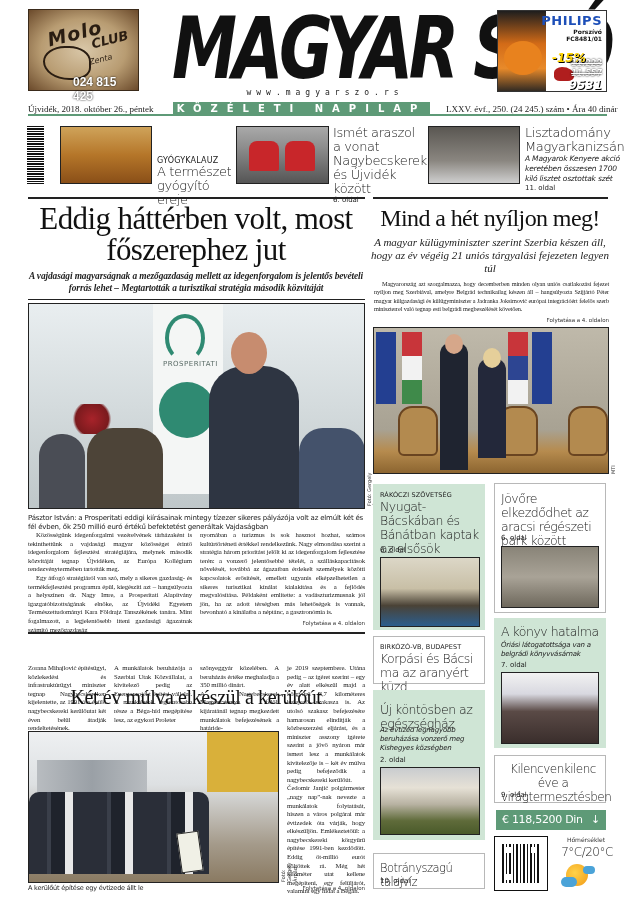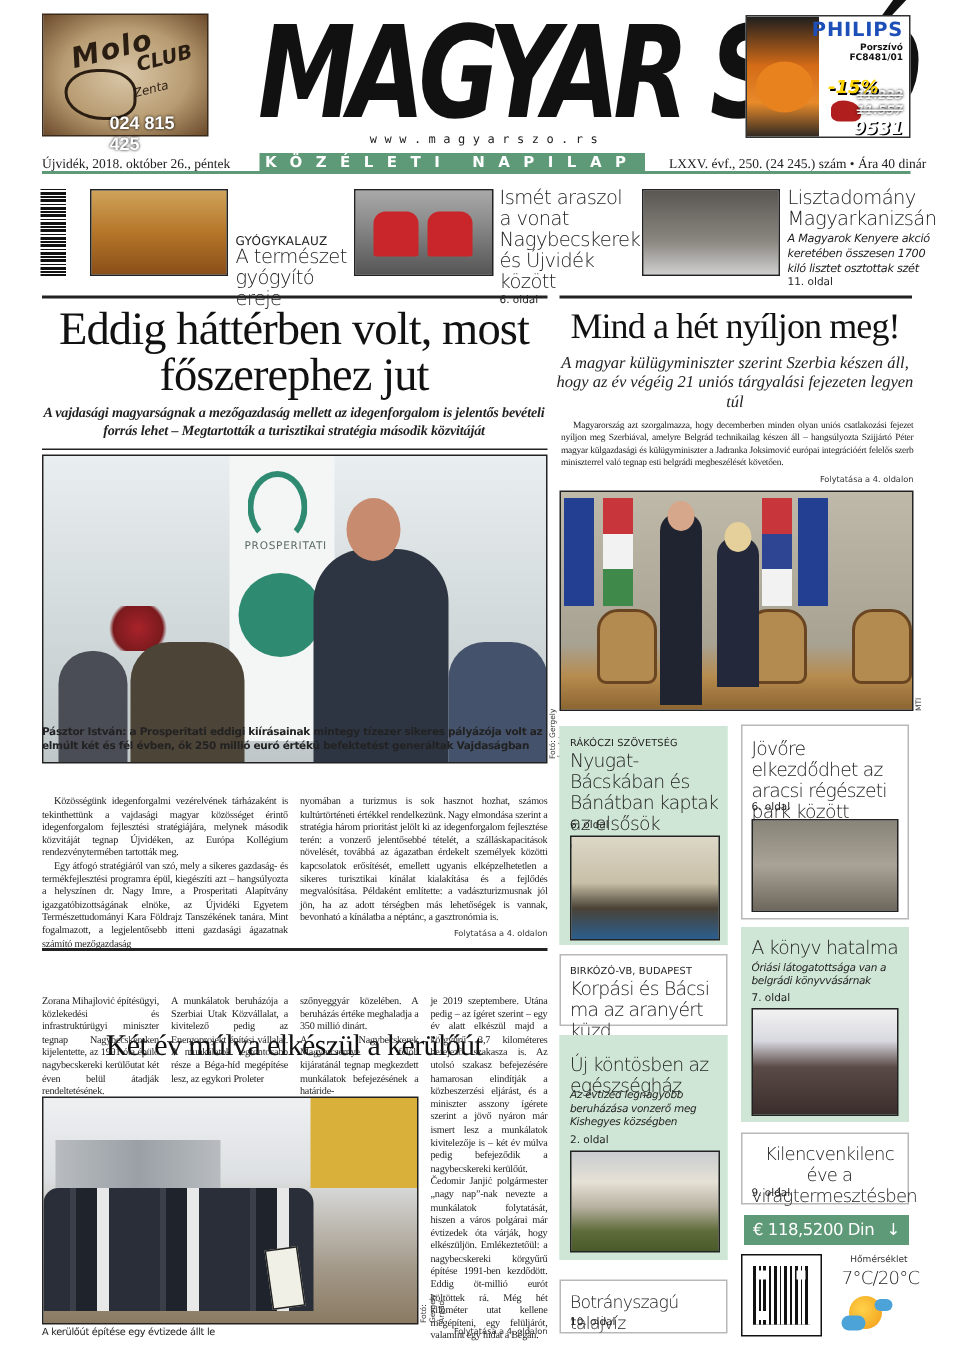--- a/index.html
+++ b/index.html
@@ -193,21 +193,21 @@
   <div class="c2"></div>
   <div class="flowers"></div>
   <div class="p1"></div>
   <div class="p2"></div>
   <div class="man"></div>
   <div class="head"></div>
   <div class="p3"></div>
 </div>
 <div class="abs photo-credit" style="left:366px; top:470px; height:36px;">Fotó: Gergely Árpád</div>
 
-<div class="abs caption" style="left:28px; top:484px; width:338px;font-weight:bold;">Pásztor István: a Prosperitati eddigi kiírásainak mintegy tízezer sikeres pályázója volt az elmúlt két és fél évben, ők 250 millió euró értékű befektetést generáltak Vajdaságban</div>
+<div class="abs caption" style="left:28px; top:514px; width:338px;">Pásztor István: a Prosperitati eddigi kiírásainak mintegy tízezer sikeres pályázója volt az elmúlt két és fél évben, ők 250 millió euró értékű befektetést generáltak Vajdaságban</div>
 
 <div class="abs body-col" style="left:28px; top:531px; width:164px;">
   <p>Közösségünk idegenforgalmi vezérelvének tárházaként is tekinthettünk a vajdasági magyar közösséget érintő idegenforgalom fejlesztési stratégiájára, melynek második közvitáját tegnap Újvidéken, az Európa Kollégium rendezvénytermében tartották meg.</p>
   <p>Egy átfogó stratégiáról van szó, mely a sikeres gazdaság- és termékfejlesztési programra épül, kiegészíti azt – hangsúlyozta a helyszínen dr. Nagy Imre, a Prosperitati Alapítvány igazgatóbizottságának elnöke, az Újvidéki Egyetem Természettudományi Kara Földrajz Tanszékének tanára. Mint fogalmazott, a legjelentősebb itteni gazdasági ágazatnak számító mezőgazdaság</p>
 </div>
 <div class="abs body-col" style="left:200px; top:531px; width:165px;">
   <p style="text-indent:0">nyomában a turizmus is sok hasznot hozhat, számos kultúrtörténeti értékkel rendelkezünk. Nagy elmondása szerint a stratégia három prioritást jelölt ki az idegenforgalom fejlesztése terén: a vonzerő jelentősebbé tételét, a szálláskapacitások növelését, továbbá az ágazatban érdekelt személyek közötti kapcsolatok erősítését, emellett ugyanis elképzelhetetlen a sikeres turisztikai kínálat kialakítása és a fejlődés megvalósítása. Példaként említette: a vadászturizmusnak jól jön, ha az adott térségben más lehetőségek is vannak, bevonható a kínálatba a néptánc, a gasztronómia is.</p>
 </div>
 <div class="abs cont" style="left:260px; top:620px; width:105px;">Folytatása a 4. oldalon</div>
 

